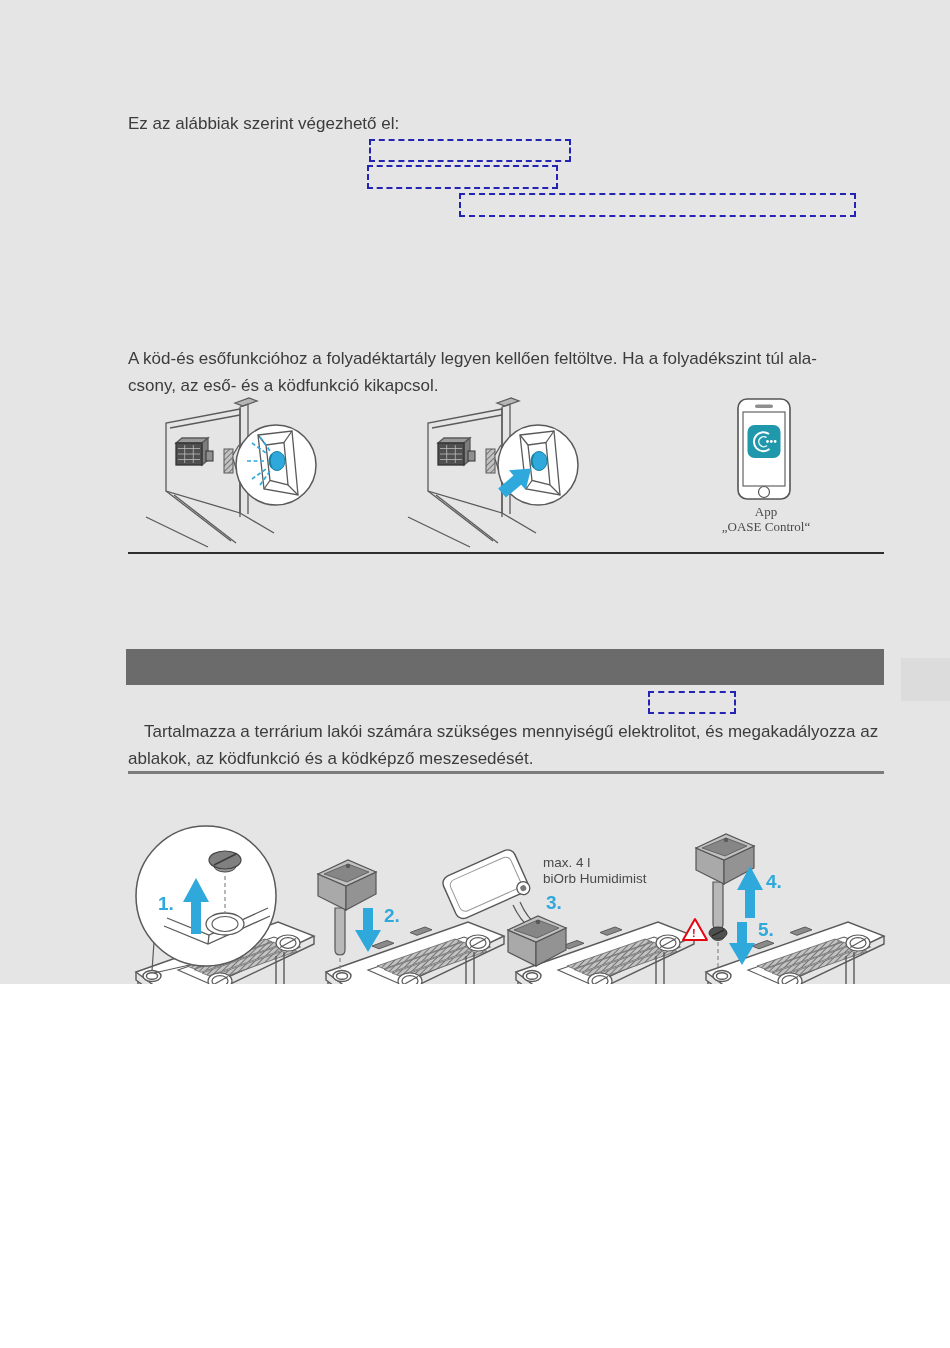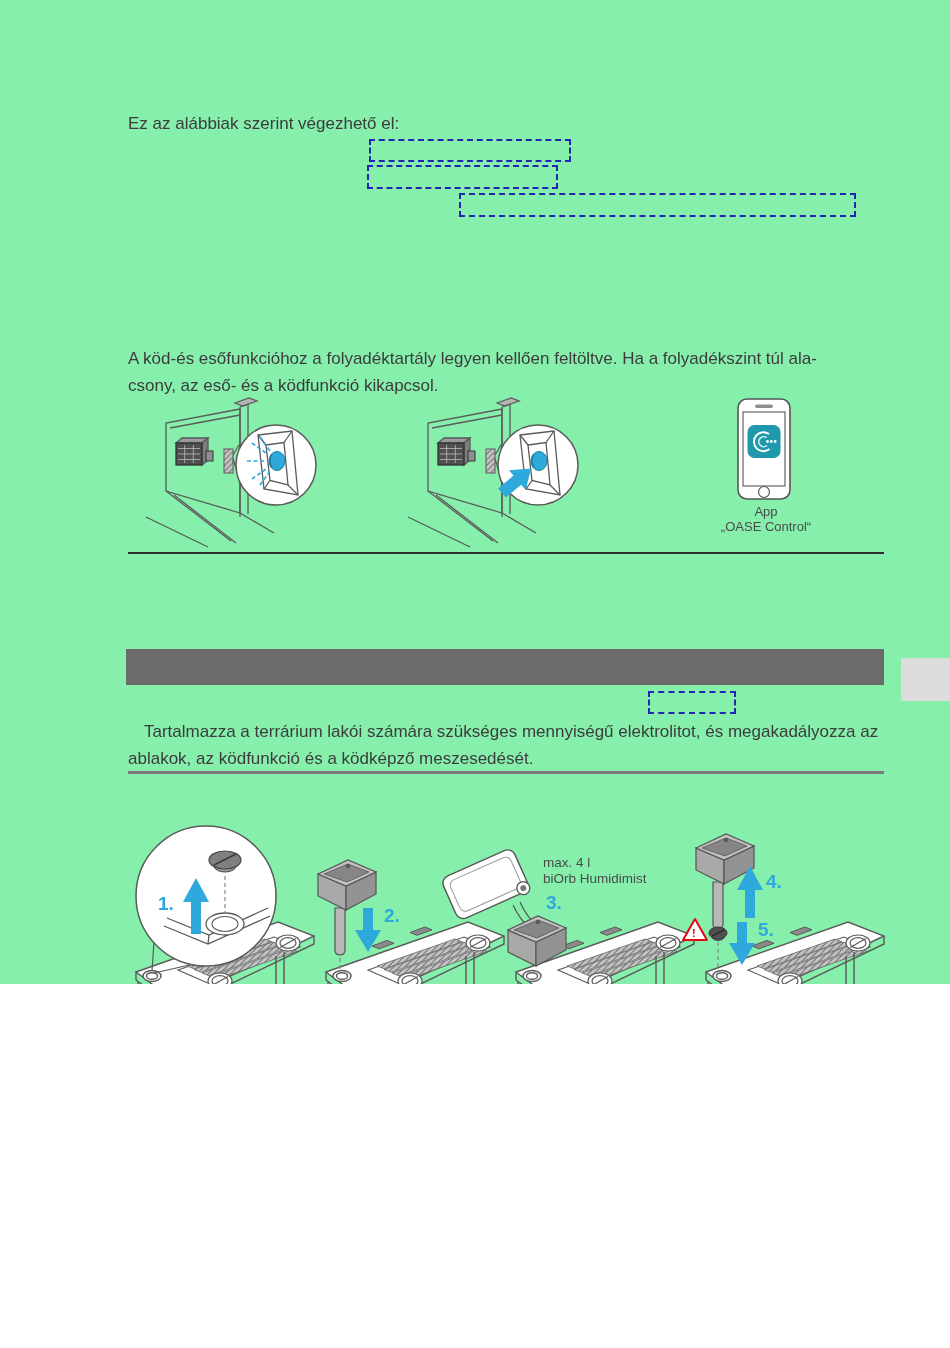--- a/index.html
+++ b/index.html
@@ -1,27 +1,27 @@
 <!DOCTYPE html>
 <html><head>
 <meta charset="utf-8">
 <style>
   html,body{margin:0;padding:0;background:#fff;}
-  .page{position:relative;width:950px;height:984px;background:#86efac;overflow:hidden;
+  .page{position:relative;width:950px;height:984px;background:#e5e5e5;overflow:hidden;
         font-family:"Liberation Sans",sans-serif;color:#3c3c3c;}
   .txt{position:absolute;font-size:17px;line-height:27px;white-space:nowrap;}
   .linkbox{position:absolute;border:2px dashed #2323b4;box-sizing:border-box;background:transparent;cursor:pointer;}
   .secbar{position:absolute;left:126px;top:649px;width:758px;height:36px;background:#6b6b6b;}
   .sidetab{position:absolute;left:901px;top:658px;width:49px;height:43px;background:#dcdcdc;}
   .tableline{position:absolute;left:128px;top:552px;width:756px;height:0;border-top:2px solid #2e2e2e;}
   .grayrule{position:absolute;left:128px;top:771px;width:756px;height:3px;background:#7b7b7b;}
   .figsvg{position:absolute;left:128px;top:393px;}
   .botsvg{position:absolute;left:128px;top:810px;}
   .appcap{position:absolute;left:700px;top:504px;width:132px;text-align:center;
-          font-size:13px;line-height:15px;color:#4a4a4a;white-space:nowrap;}
+          font-size:13px;line-height:15px;color:#4a4a4a;white-space:nowrap;font-family:Liberation Serif, serif;}
   .stepnum{font-weight:bold;font-size:19px;fill:#2fa9dc;font-family:"Liberation Sans",sans-serif;}
   .small-label{font-size:13.5px;fill:#4a4a4a;font-family:"Liberation Sans",sans-serif;}
   .warnmark{font-weight:bold;font-size:11px;fill:#e30613;font-family:"Liberation Sans",sans-serif;}
 </style>
 </head>
 <body>
 
 <div class="page">
 
   <div class="txt" style="left:128px;top:110px;">Ez az alábbiak szerint végezhető el:</div>

